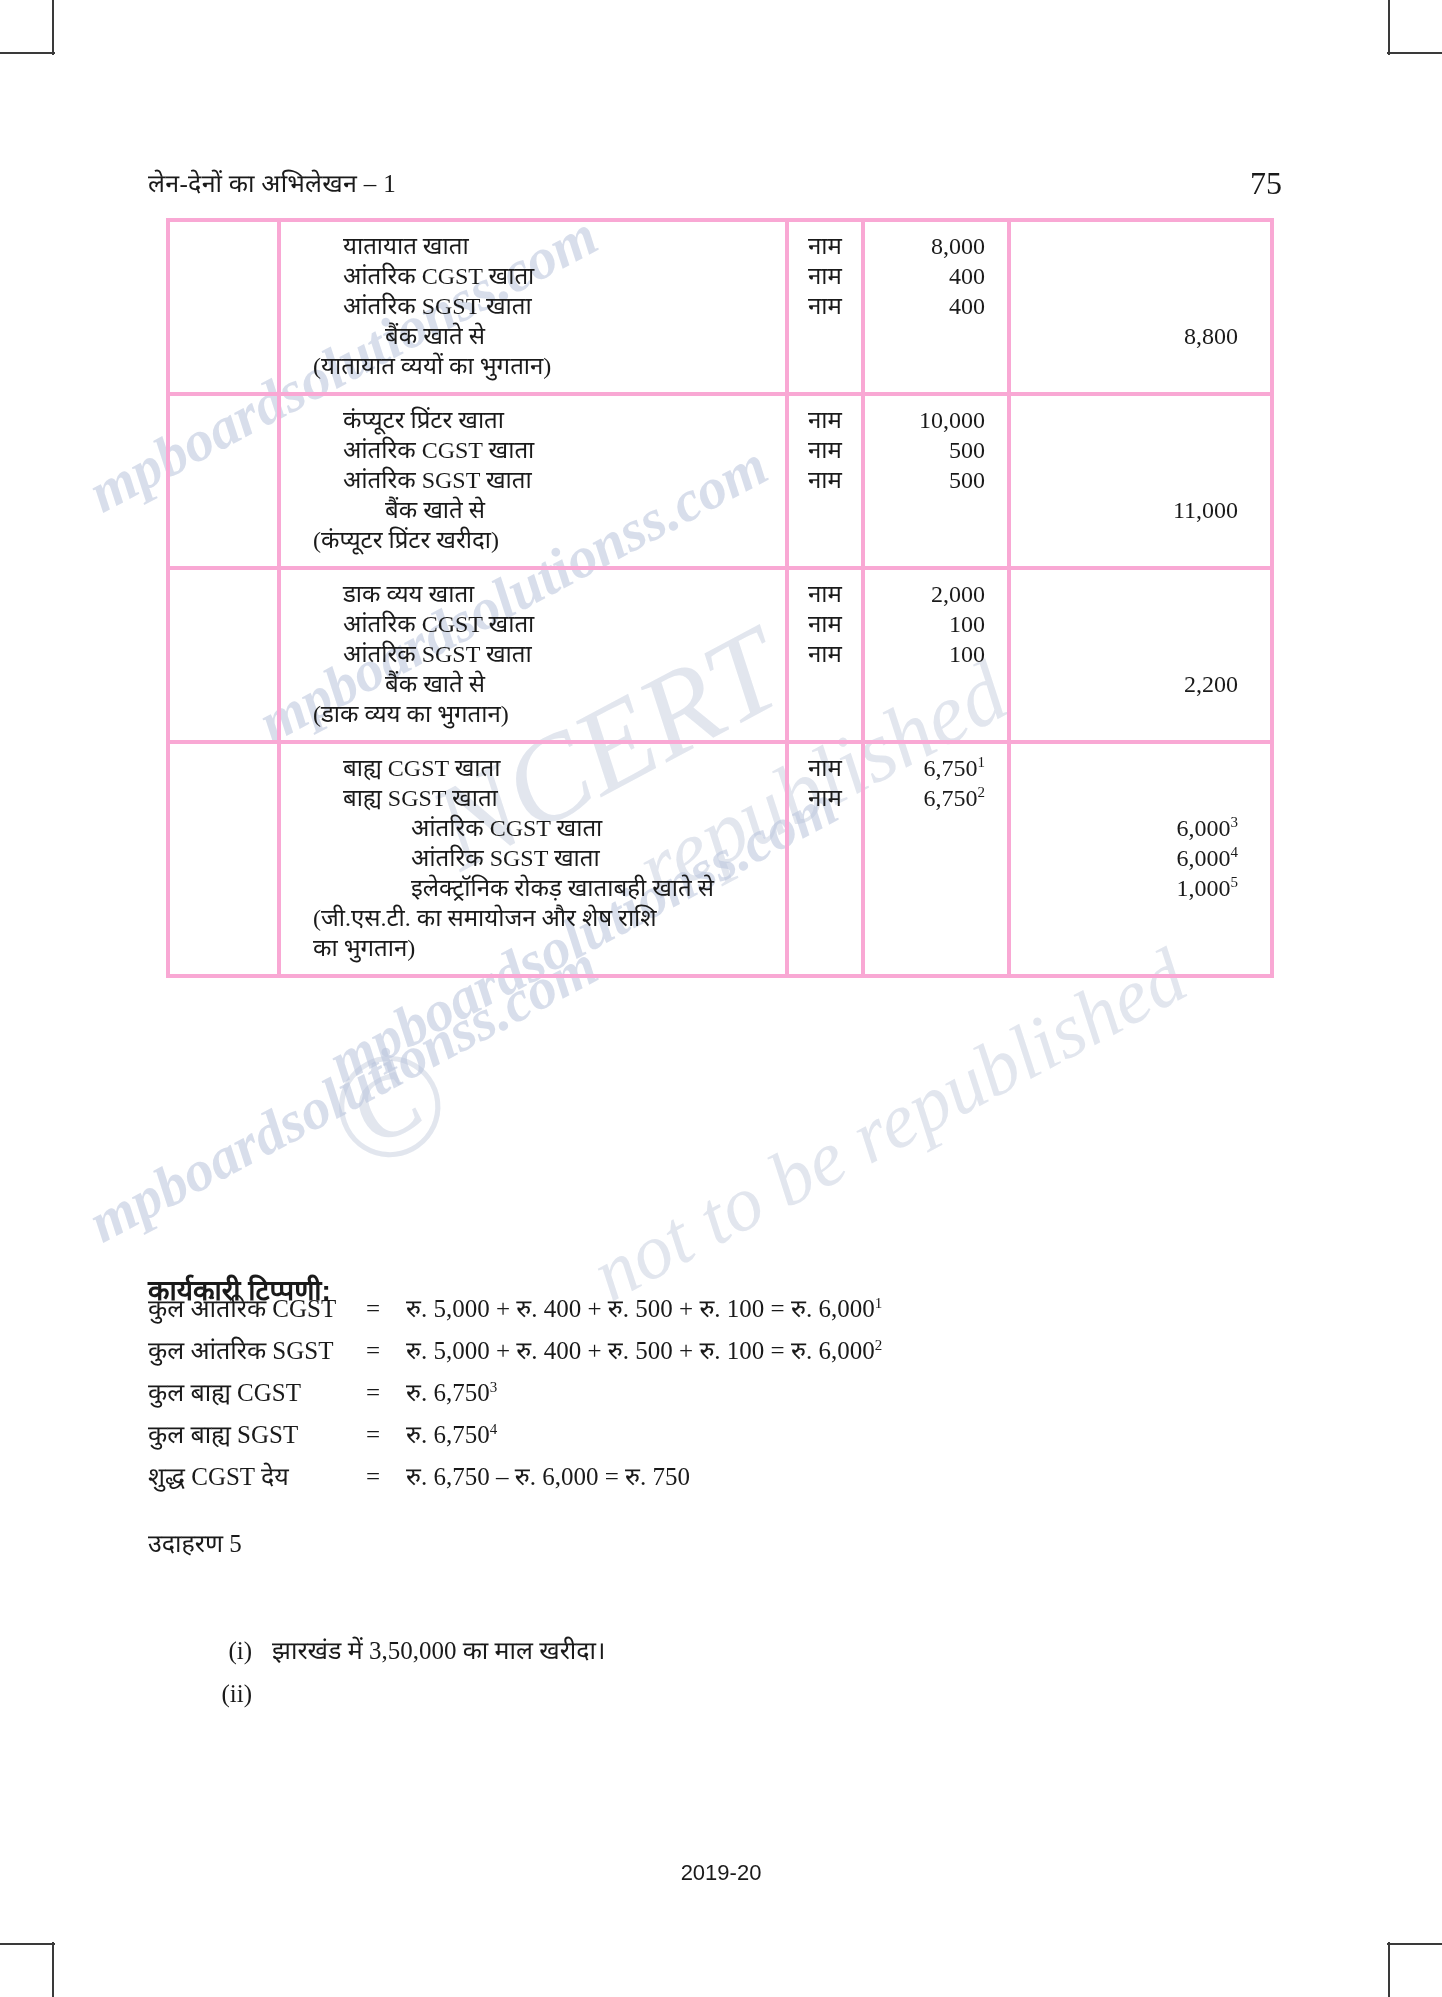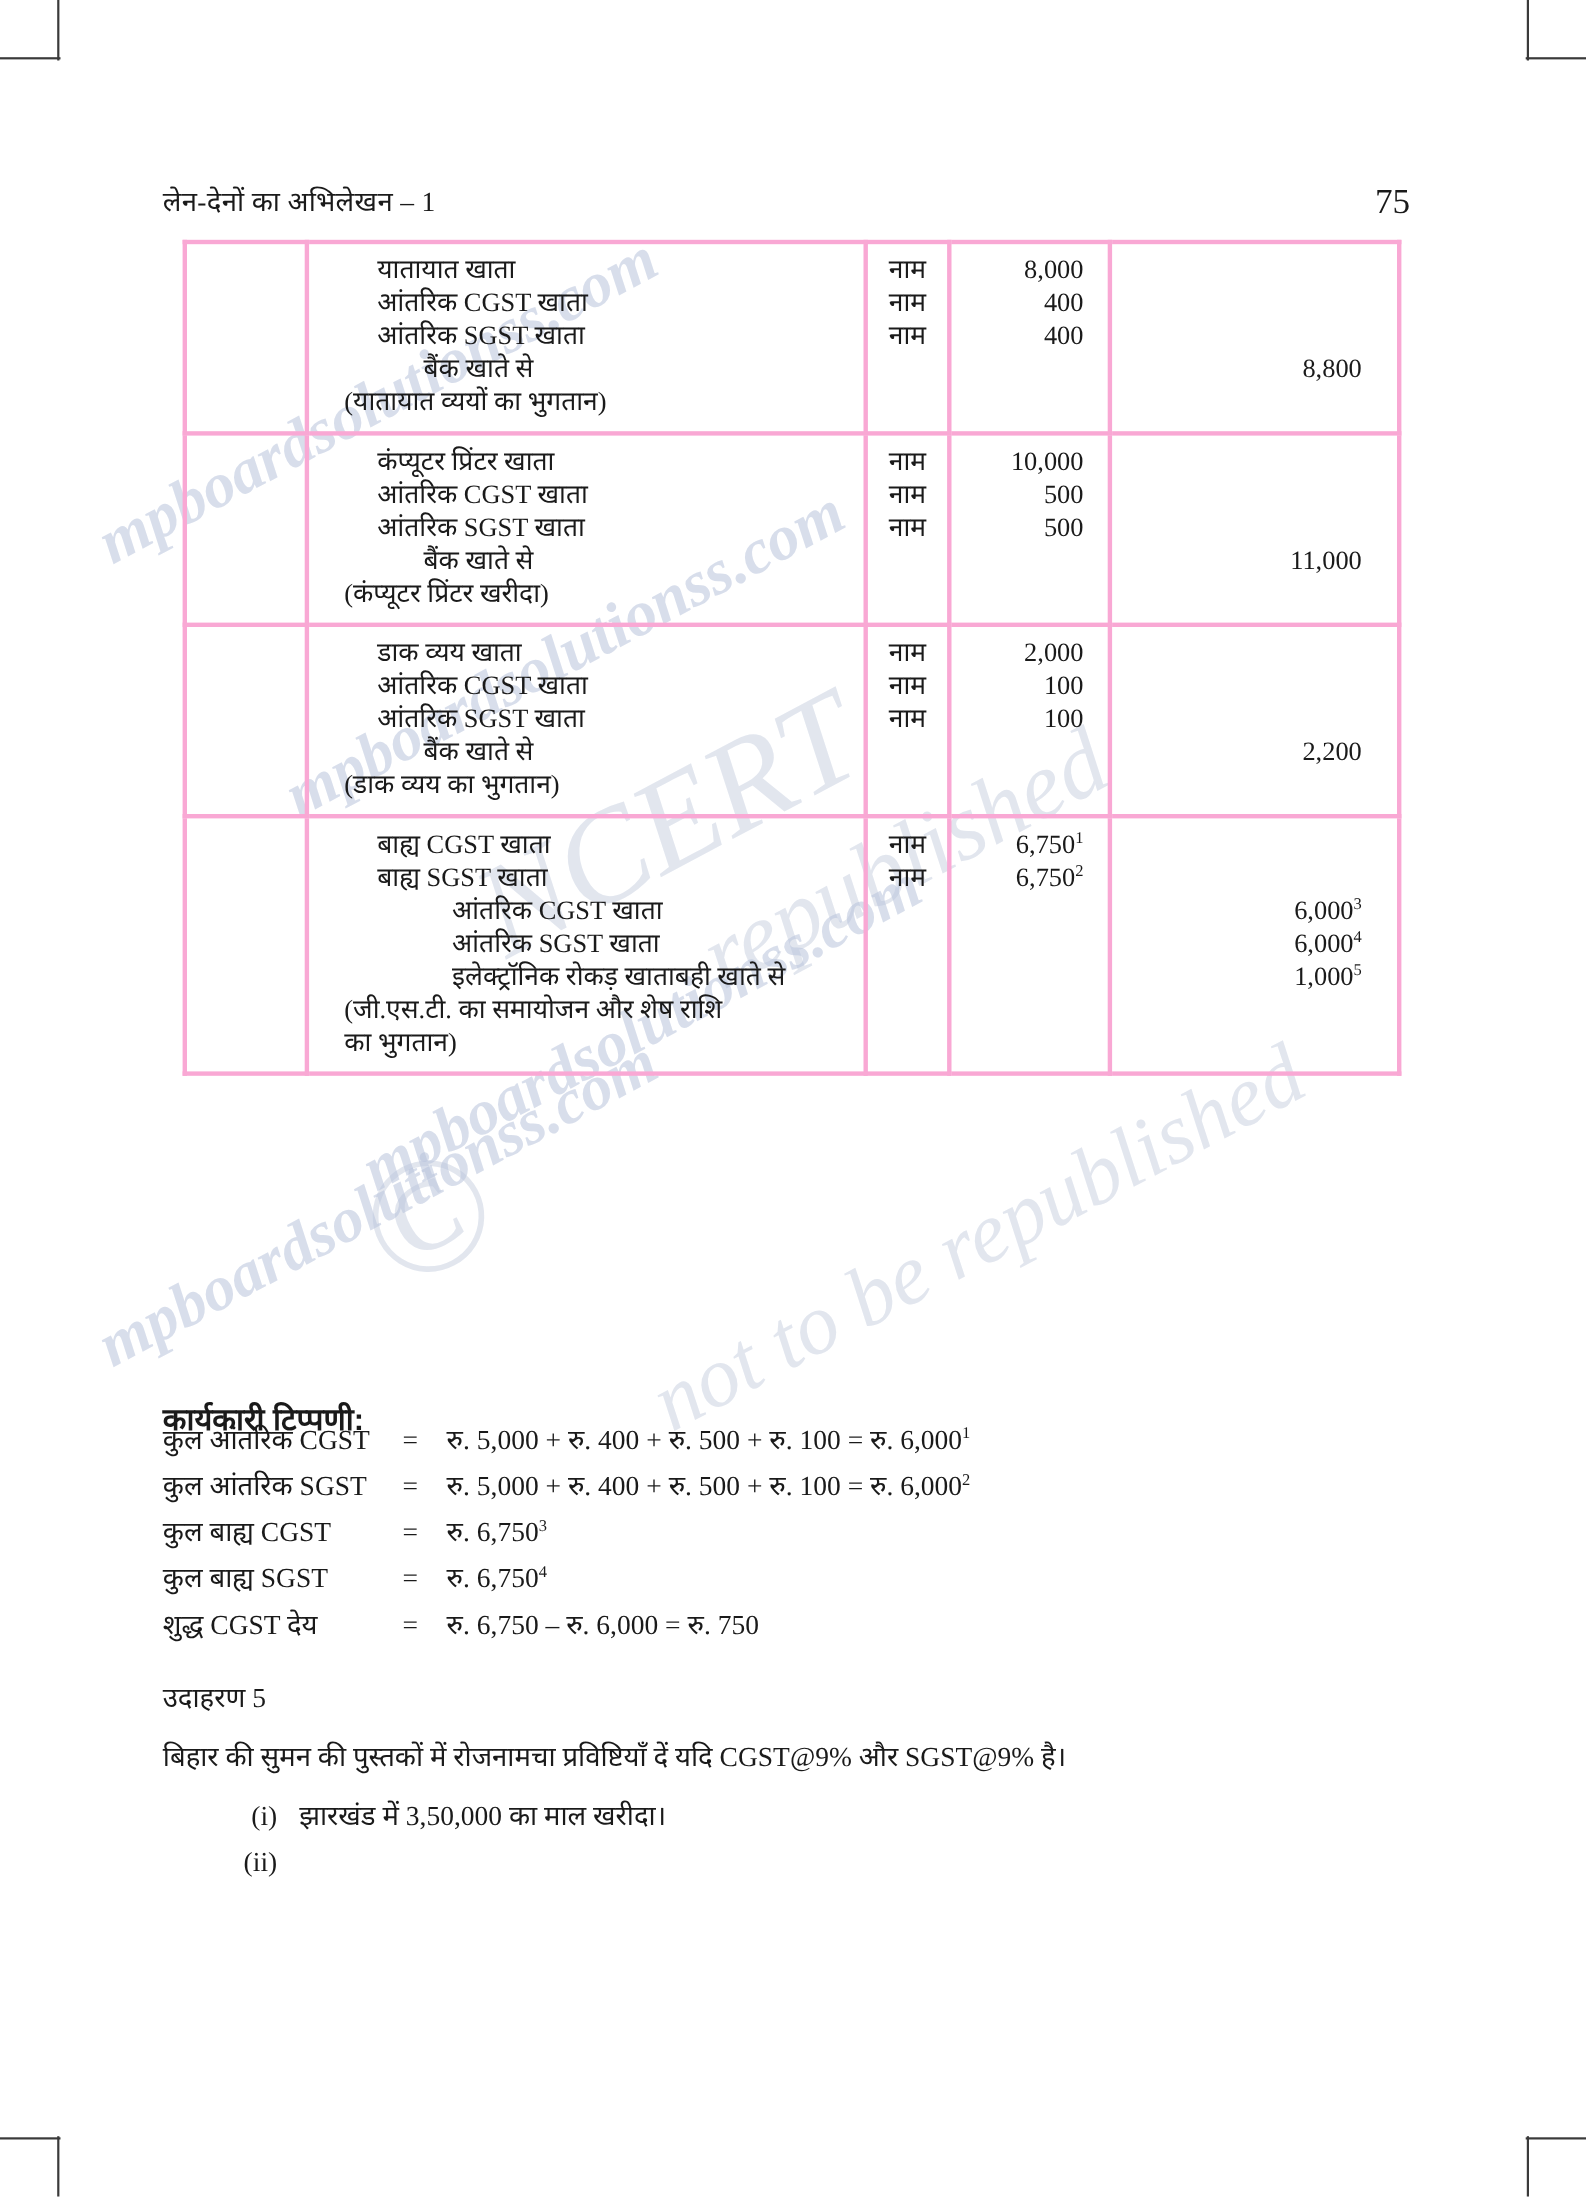--- a/index.html
+++ b/index.html
@@ -330,24 +330,24 @@
         <div class="val">रु. 6,750<sup>4</sup></div>
       </div>
       <div class="row">
         <div class="lbl">शुद्ध CGST देय</div>
         <div class="eq">=</div>
         <div class="val">रु. 6,750 – रु. 6,000 = रु. 750</div>
       </div>
     </div>
 
   <div class="ex-no">उदाहरण 5</div>
-  <div class="ex-text">बिहार की सुमन की पुस्तकों में रोजनामचा प्रविष्टियाँ दें यदि CGST@9% और SGST@9% है।</div>
   <div class="ex-list" id="example-list">
       <div class="item">
         <div class="mark">(i)</div>
         <div>झारखंड में 3,50,000 का माल खरीदा।</div>
       </div>
       <div class="item">
         <div class="mark">(ii)</div>
       </div>
     </div>
 
+  <div class="footer">2019-20</div>
 </div>
 
 </body></html>

